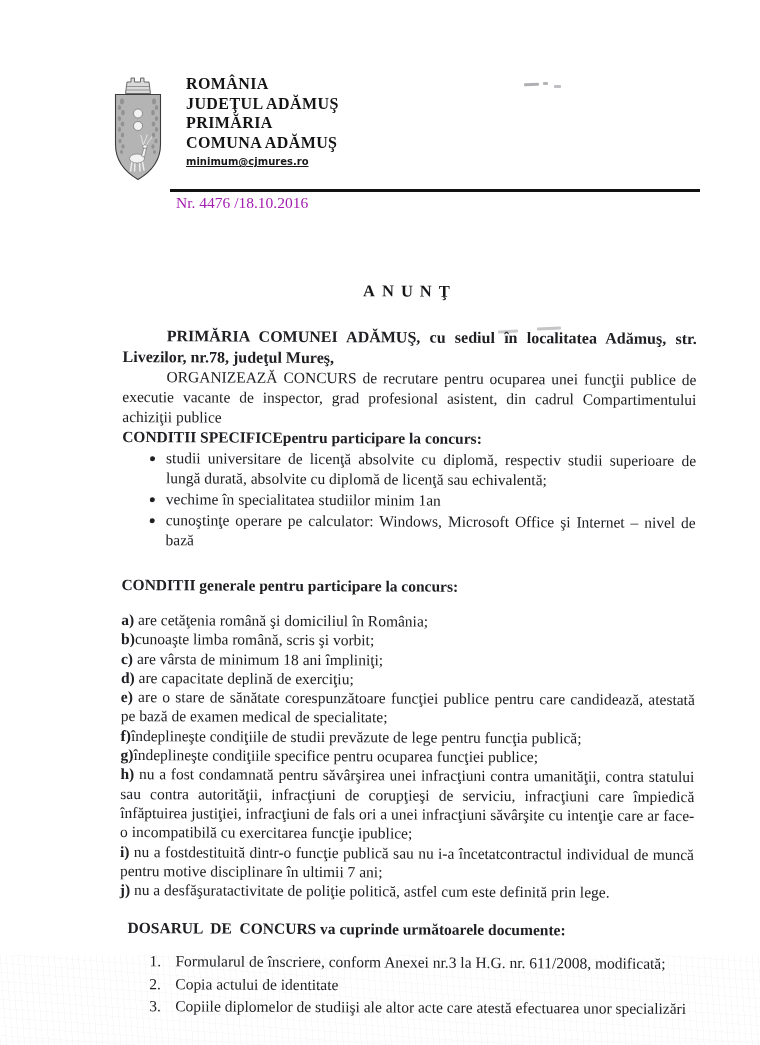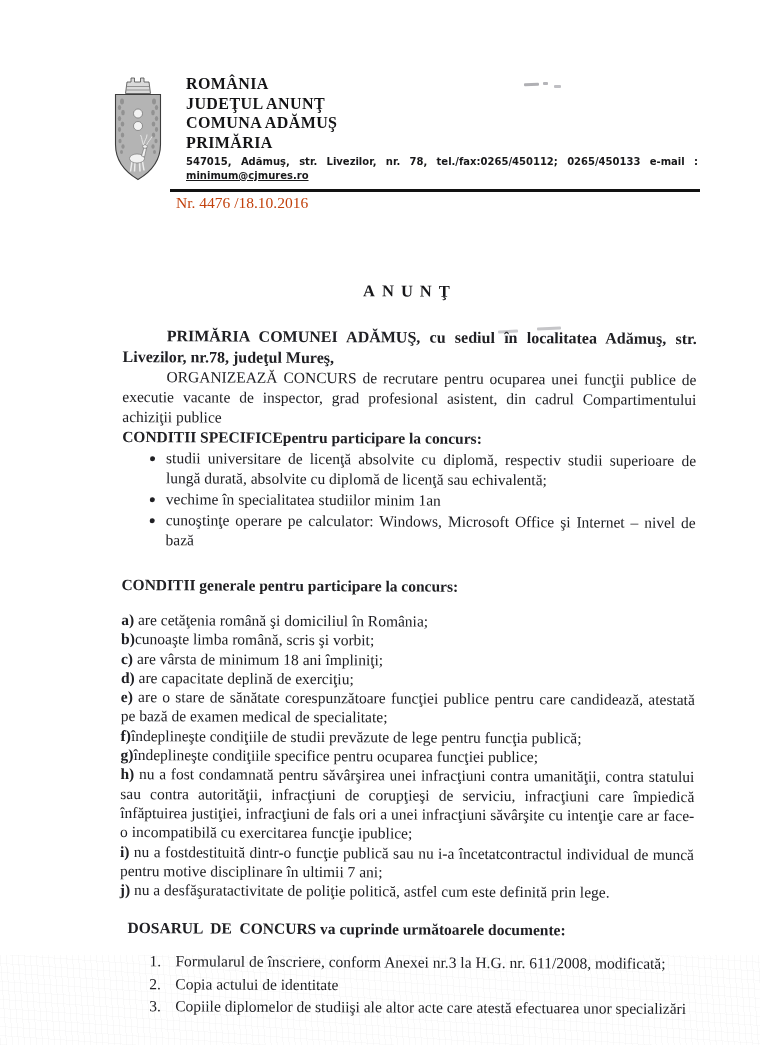--- a/index.html
+++ b/index.html
@@ -13,21 +13,21 @@
   .letterhead{position:absolute;left:112px;top:74px;width:586px;}
   .lh-row{display:flex;align-items:flex-start;}
   .coat{width:52px;height:107px;flex:0 0 auto;margin-top:1px;}
   .lh-text{flex:1;margin-left:22px;}
   .org-line{font-weight:bold;font-size:16px;line-height:19.5px;letter-spacing:.4px;color:#141416;}
   .address{margin-top:3px;font-family:"DejaVu Sans","Liberation Sans",sans-serif;
     font-weight:bold;font-size:10px;line-height:13.5px;color:#18181a;}
   .address-main{text-align:justify;text-align-last:justify;}
   .address-email{text-decoration:underline;}
   .rule{position:absolute;left:170px;top:189px;width:530px;height:3px;background:#121212;}
-  .regnum{position:absolute;left:176px;top:194px;font-size:15.5px;color:#c2410c;}
+  .regnum{position:absolute;left:176px;top:194px;font-size:15.5px;color:#a21caf;}
 
   
   .pen{position:absolute;background:#95959b;border-radius:1px;}
   .pm1{left:524px;top:83px;width:15px;height:3px;opacity:.75;transform:rotate(-2deg);}
   .pm2{left:543px;top:82px;width:5px;height:3px;opacity:.7;}
   .pm3{left:554px;top:85px;width:7px;height:2.5px;opacity:.6;}
   .pm4{left:498px;top:330px;width:20px;height:2.5px;opacity:.5;transform:rotate(-3deg);}
   .pm5{left:537px;top:327px;width:24px;height:3px;opacity:.55;transform:rotate(-2deg);}
 
   
@@ -107,26 +107,25 @@
           <ellipse cx="50" cy="166" rx="15" ry="9" fill="#f2f2f2" stroke="#5a5a5a" stroke-width="1"></ellipse>
           <path d="M59,161 L64,144 L69,145 L65,163 Z" fill="#f2f2f2" stroke="#5a5a5a" stroke-width="1"></path>
           <ellipse cx="66" cy="142" rx="4.6" ry="3.6" fill="#f2f2f2" stroke="#5a5a5a" stroke-width="1"></ellipse>
           <path d="M63,139 C59,131 61,125 57,119 M63,139 C65,129 70,126 70,118 M69,139 C73,131 77,128 80,122" stroke="#e6e6e6" stroke-width="2" fill="none"></path>
         </g>
       </svg>
       <div class="lh-text">
         <div>
 
         <div class="org-line">ROMÂNIA</div>
-            <div class="org-line">JUDEŢUL ANUNŢ</div>
+            <div class="org-line">JUDEŢUL ADĂMUŞ</div>
+            <div class="org-line">PRIMĂRIA</div>
             <div class="org-line">COMUNA ADĂMUŞ</div>
-            <div class="org-line">PRIMĂRIA</div>
           </div>
         <div class="address">
-          <div class="address-main">547015, Adămuş, str. Livezilor, nr. 78, tel./fax:0265/450112; 0265/450133 e-mail :</div>
           <div class="address-email">minimum@cjmures.ro</div>
         </div>
       </div>
     </div>
   </div>
   <div class="rule"></div>
   <div class="regnum">Nr. 4476 /18.10.2016</div>
 
   <div class="pen pm1"></div>
   <div class="pen pm2"></div>

